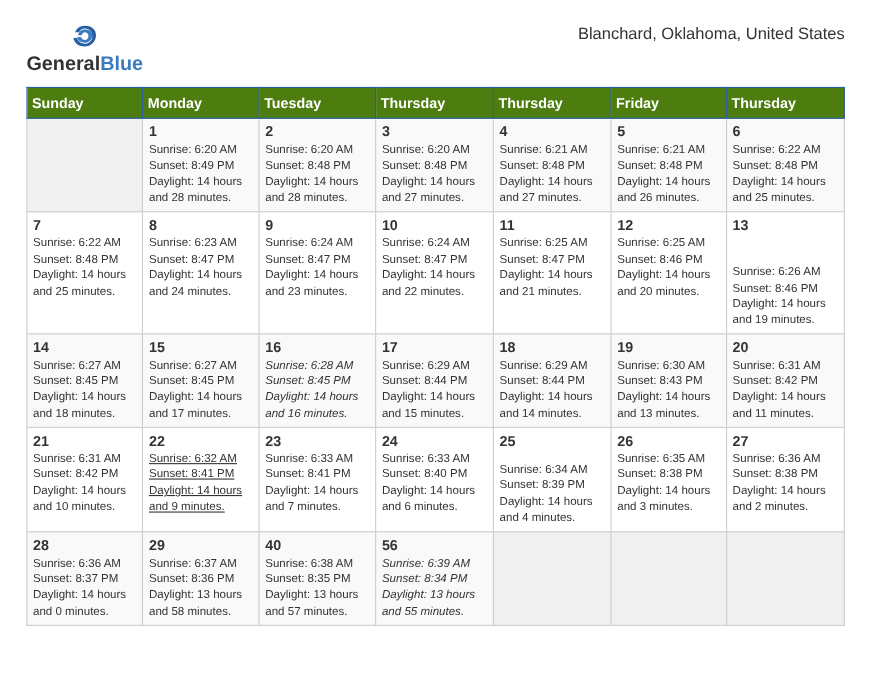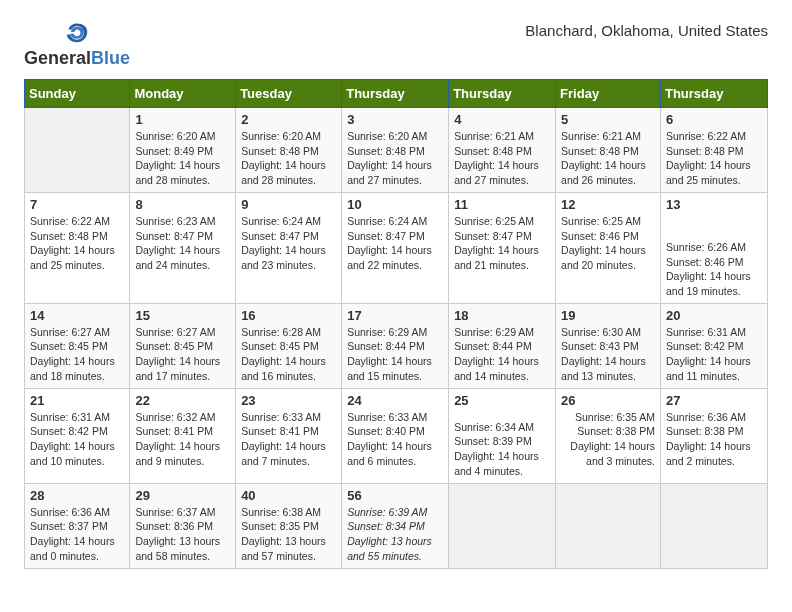--- a/index.html
+++ b/index.html
@@ -230,21 +230,21 @@
         </td>
         <td>
           <div class="day-num">15</div>
           <div class="day-info" style="white-space: pre-line;">Sunrise: 6:27 AM
 Sunset: 8:45 PM
 Daylight: 14 hours
 and 17 minutes.</div>
         </td>
         <td>
           <div class="day-num">16</div>
-          <div class="day-info" style="white-space: pre-line;">Sunrise: 6:28 AM
+          <div class="day-info" style="white-space: pre-line; font-style: italic;">Sunrise: 6:28 AM
 Sunset: 8:45 PM
 Daylight: 14 hours
 and 16 minutes.</div>
         </td>
         <td>
           <div class="day-num">17</div>
           <div class="day-info" style="white-space: pre-line;">Sunrise: 6:29 AM
 Sunset: 8:44 PM
 Daylight: 14 hours
 and 15 minutes.</div>
@@ -274,21 +274,21 @@
       <tr>
         <td>
           <div class="day-num">21</div>
           <div class="day-info" style="white-space: pre-line;">Sunrise: 6:31 AM
 Sunset: 8:42 PM
 Daylight: 14 hours
 and 10 minutes.</div>
         </td>
         <td>
           <div class="day-num">22</div>
-          <div class="day-info" style="white-space: pre-line;">Sunrise: 6:32 AM
+          <div class="day-info" style="white-space: pre-line; text-decoration: underline;">Sunrise: 6:32 AM
 Sunset: 8:41 PM
 Daylight: 14 hours
 and 9 minutes.</div>
         </td>
         <td>
           <div class="day-num">23</div>
           <div class="day-info" style="white-space: pre-line;">Sunrise: 6:33 AM
 Sunset: 8:41 PM
 Daylight: 14 hours
 and 7 minutes.</div>
@@ -302,21 +302,21 @@
         </td>
         <td>
           <div class="day-num">25</div>
           <div class="day-info" style="white-space: pre-line; margin-top: 12px;">Sunrise: 6:34 AM
 Sunset: 8:39 PM
 Daylight: 14 hours
 and 4 minutes.</div>
         </td>
         <td>
           <div class="day-num">26</div>
-          <div class="day-info" style="white-space: pre-line; text-align: right;">Sunrise: 6:35 AM
+          <div class="day-info" style="white-space: pre-line;">Sunrise: 6:35 AM
 Sunset: 8:38 PM
 Daylight: 14 hours
 and 3 minutes.</div>
         </td>
         <td>
           <div class="day-num">27</div>
           <div class="day-info" style="white-space: pre-line;">Sunrise: 6:36 AM
 Sunset: 8:38 PM
 Daylight: 14 hours
 and 2 minutes.</div>

